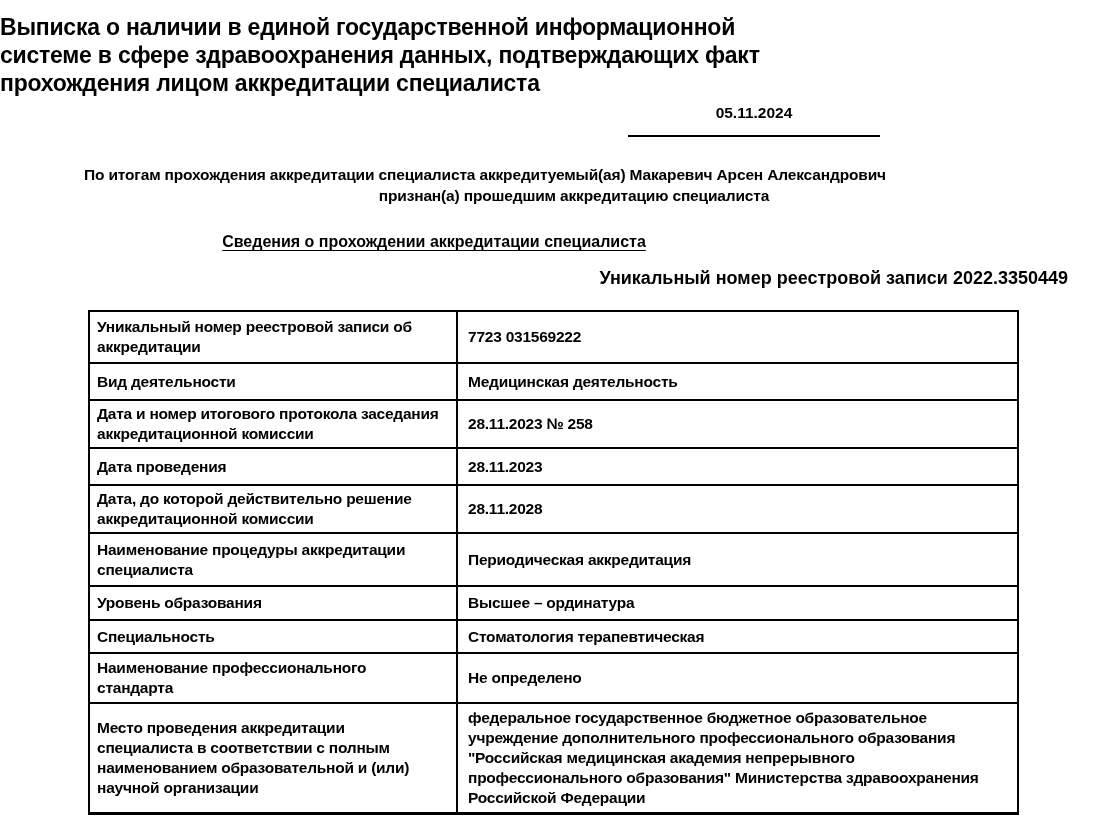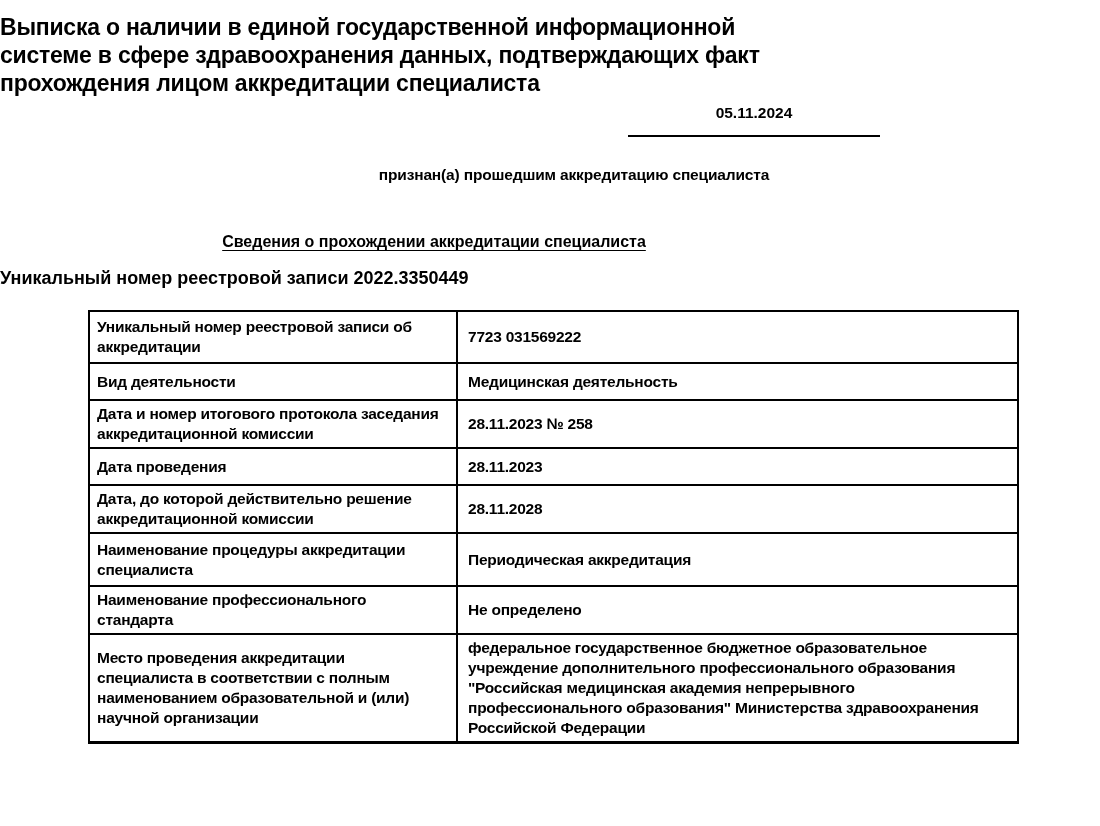--- a/index.html
+++ b/index.html
@@ -69,21 +69,21 @@
     line-height: 20px;
     text-decoration: underline;
     text-underline-offset: 3px;
   }
 
   .registry-heading {
     position: absolute;
     top: 266px;
     left: 0;
     width: 1068px;
-    text-align: left;
+    text-align: right;
     font-size: 18px;
     line-height: 24px;
   }
 
   table.acc-table {
     position: absolute;
     top: 310px;
     left: 88px;
     width: 931px;
     border-collapse: collapse;
@@ -125,20 +125,21 @@
   <div>Выписка о наличии в единой государственной информационной</div>
   <div>системе в сфере здравоохранения данных, подтверждающих факт</div>
   <div>прохождения лицом аккредитации специалиста</div>
 </div>
 
 <div class="date-block">
   <span class="date-value">05.11.2024</span>
 </div>
 
 <div class="statement">
+  <div class="statement-line1">По итогам прохождения аккредитации специалиста аккредитуемый(ая) Макаревич Арсен Александрович</div>
   <div class="statement-line2">признан(а) прошедшим аккредитацию специалиста</div>
 </div>
 
 <div class="section-heading">Сведения о прохождении аккредитации специалиста</div>
 
 <div class="registry-heading">
   <span>Уникальный номер реестровой записи</span>
   <span>2022.3350449</span>
 </div>
 
@@ -164,20 +165,28 @@
     </tr>
     <tr>
       <td class="lbl">Дата, до которой действительно решение
 аккредитационной комиссии</td>
       <td class="val">28.11.2028</td>
     </tr>
     <tr>
       <td class="lbl">Наименование процедуры аккредитации
 специалиста</td>
       <td class="val">Периодическая аккредитация</td>
+    </tr>
+    <tr>
+      <td class="lbl">Уровень образования</td>
+      <td class="val">Высшее – ординатура</td>
+    </tr>
+    <tr>
+      <td class="lbl">Специальность</td>
+      <td class="val">Стоматология терапевтическая</td>
     </tr>
     <tr>
       <td class="lbl">Наименование профессионального
 стандарта</td>
       <td class="val">Не определено</td>
     </tr>
     <tr>
       <td class="lbl">Место проведения аккредитации
 специалиста в соответствии с полным
 наименованием образовательной и (или)

